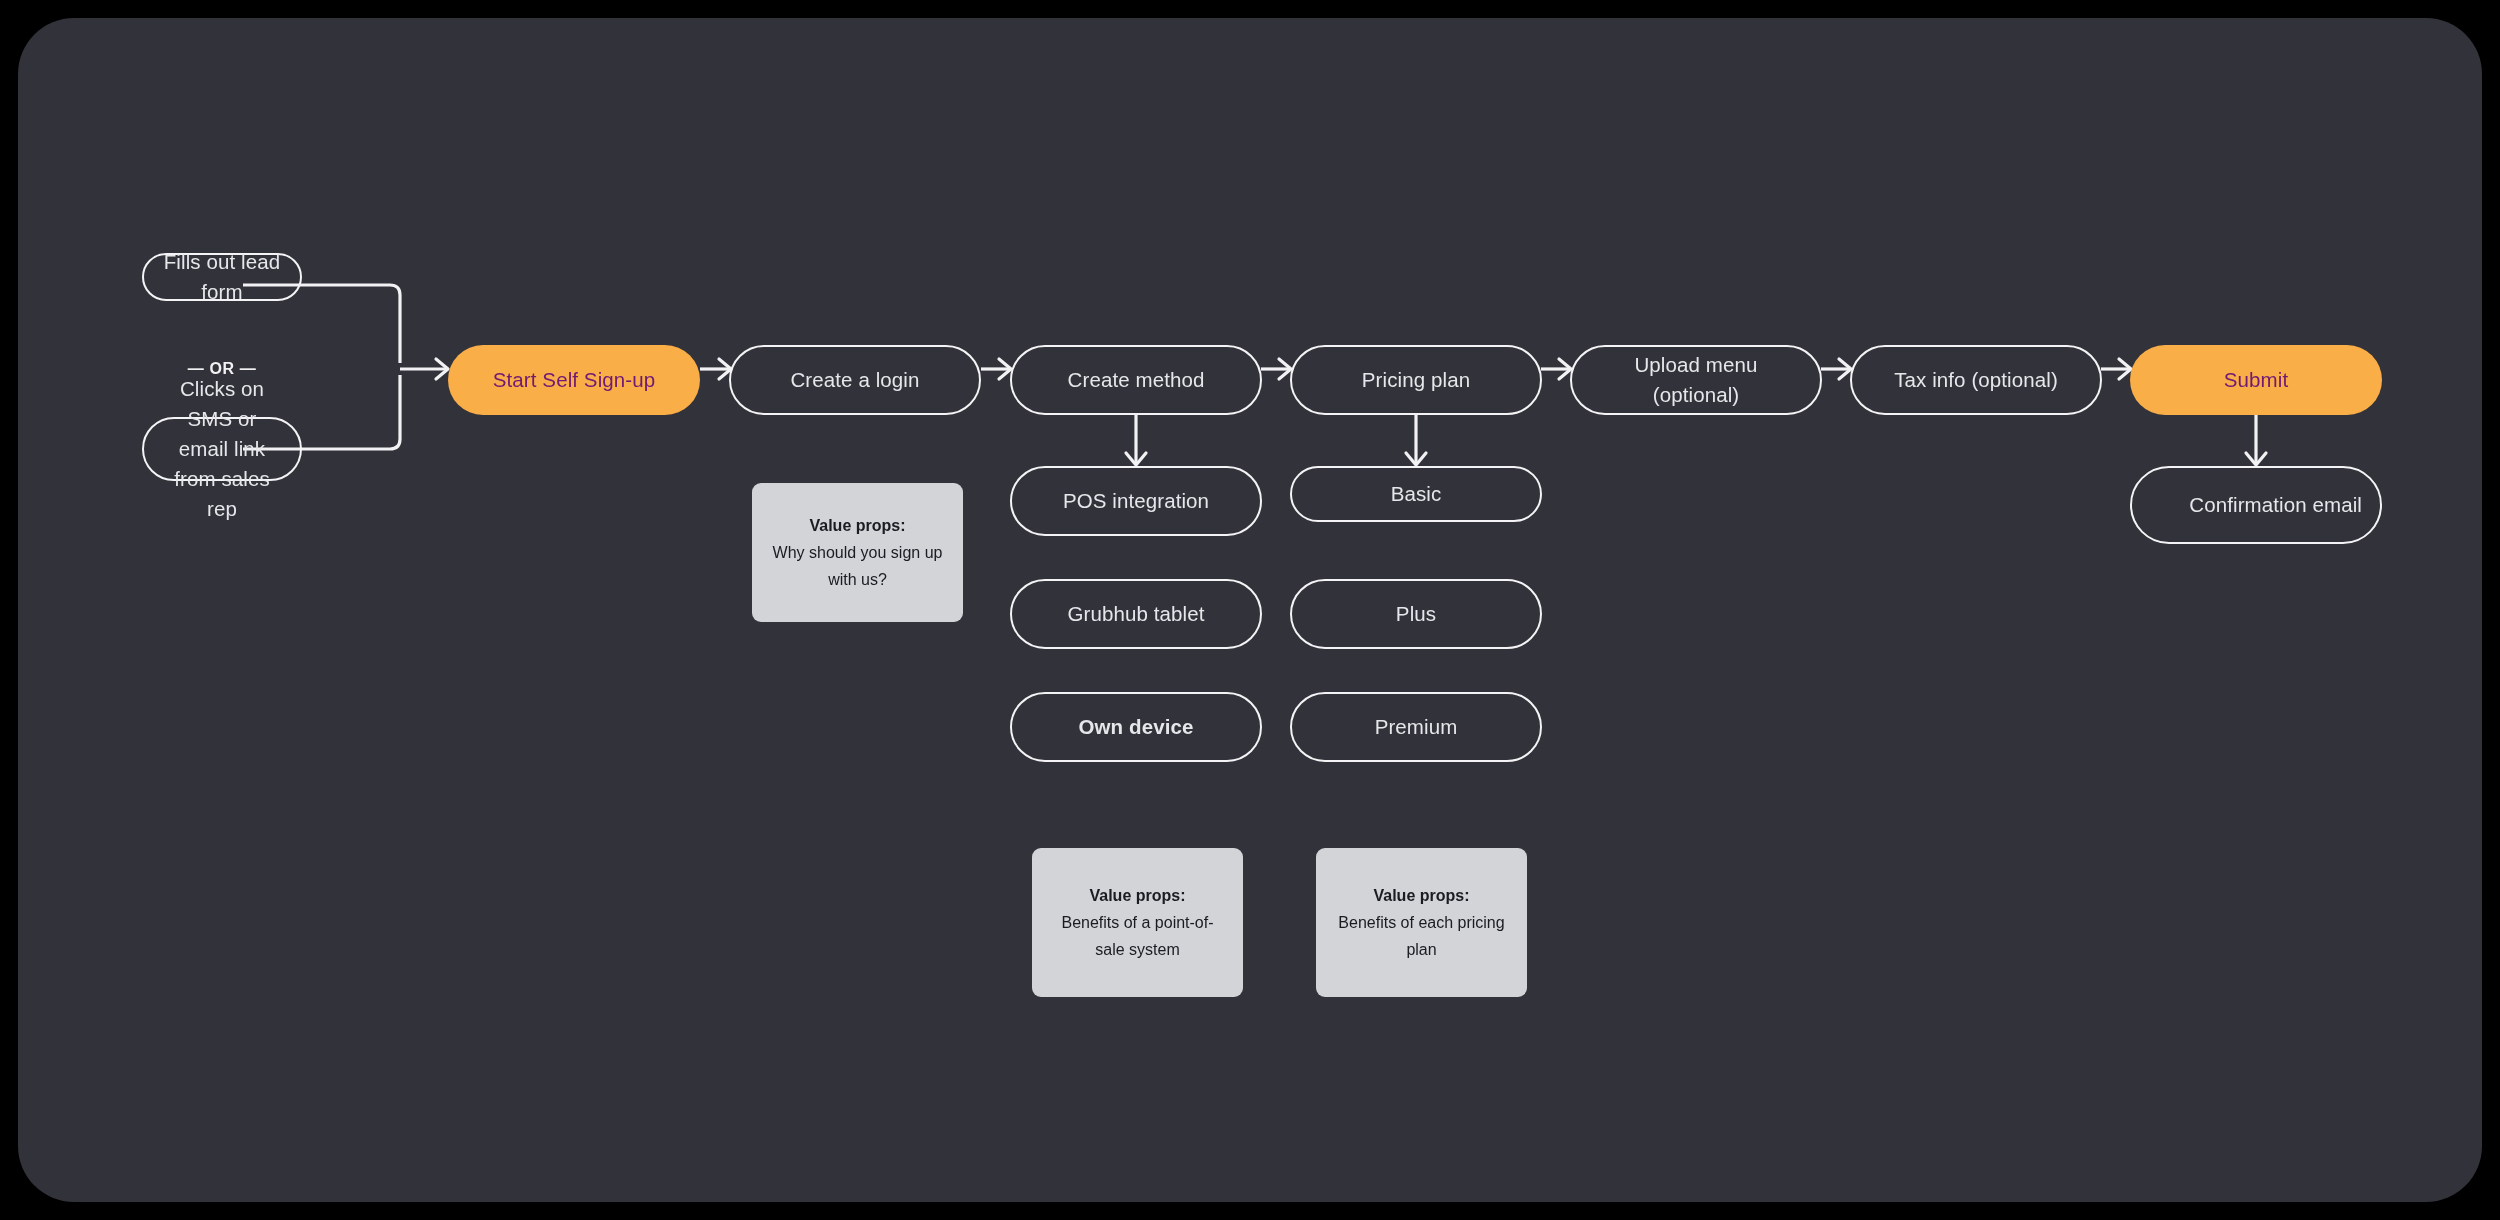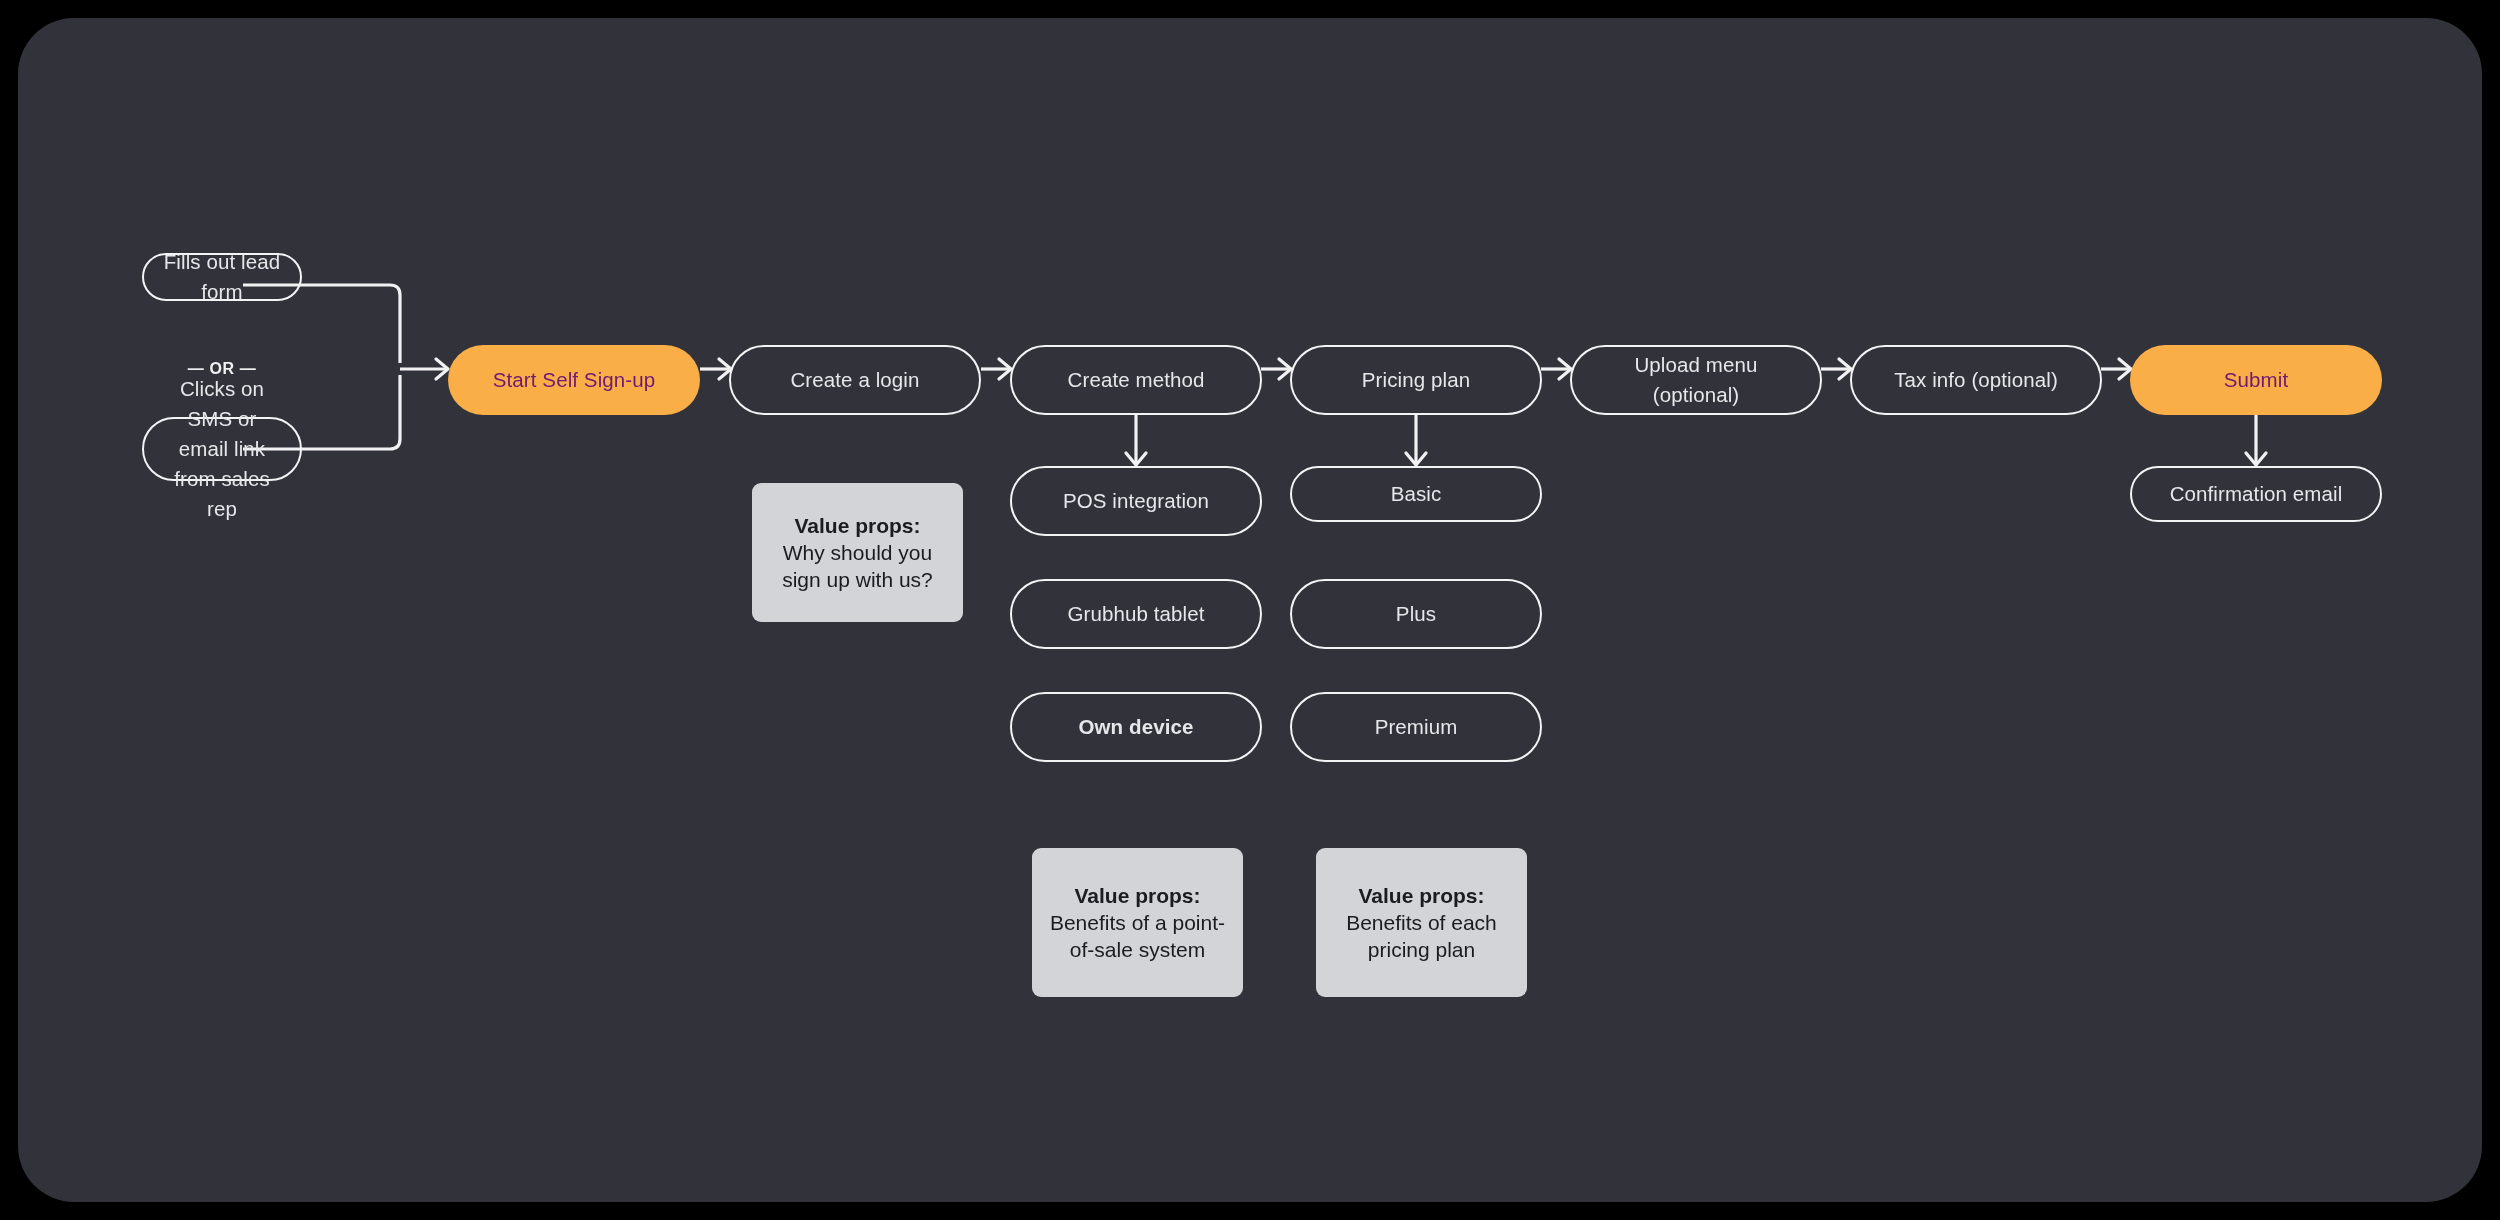--- a/index.html
+++ b/index.html
@@ -86,21 +86,21 @@
     position: absolute;
     box-sizing: border-box;
     background: #d2d4d8;
     border-radius: 9px;
     color: #1b1b22;
     display: flex;
     flex-direction: column;
     align-items: center;
     justify-content: center;
     text-align: center;
-    font-size: 21px;
+    font-size: 16px;
     line-height: 27px;
     padding: 0 16px;
   }
   .vp .vp-title {
     font-weight: 700;
   }
   .vp .vp-body {
     font-weight: 400;
   }
 
@@ -214,21 +214,21 @@
     <div class="node outline" style="left:1272px; top:448px; width:252px; height:56px;">
       <span>Basic</span>
     </div>
     <div class="node outline" style="left:1272px; top:561px; width:252px; height:70px;">
       <span>Plus</span>
     </div>
     <div class="node outline" style="left:1272px; top:674px; width:252px; height:70px;">
       <span>Premium</span>
     </div>
 
-    <div class="node outline" style="left:2112px; top:448px; width:252px; height:56px;">
+    <div class="node outline" style="left:2112px; top:448px; width:252px; height:78px;justify-content:flex-end;">
       <span>Confirmation email</span>
     </div>
 
     <div class="vp" style="left:734px; top:465px; width:211px; height:139px;">
       <span class="vp-title">Value props:</span>
       <span class="vp-body">Why should you sign up with us?</span>
     </div>
 
     <div class="vp" style="left:1014px; top:830px; width:211px; height:149px;">
       <span class="vp-title">Value props:</span>

